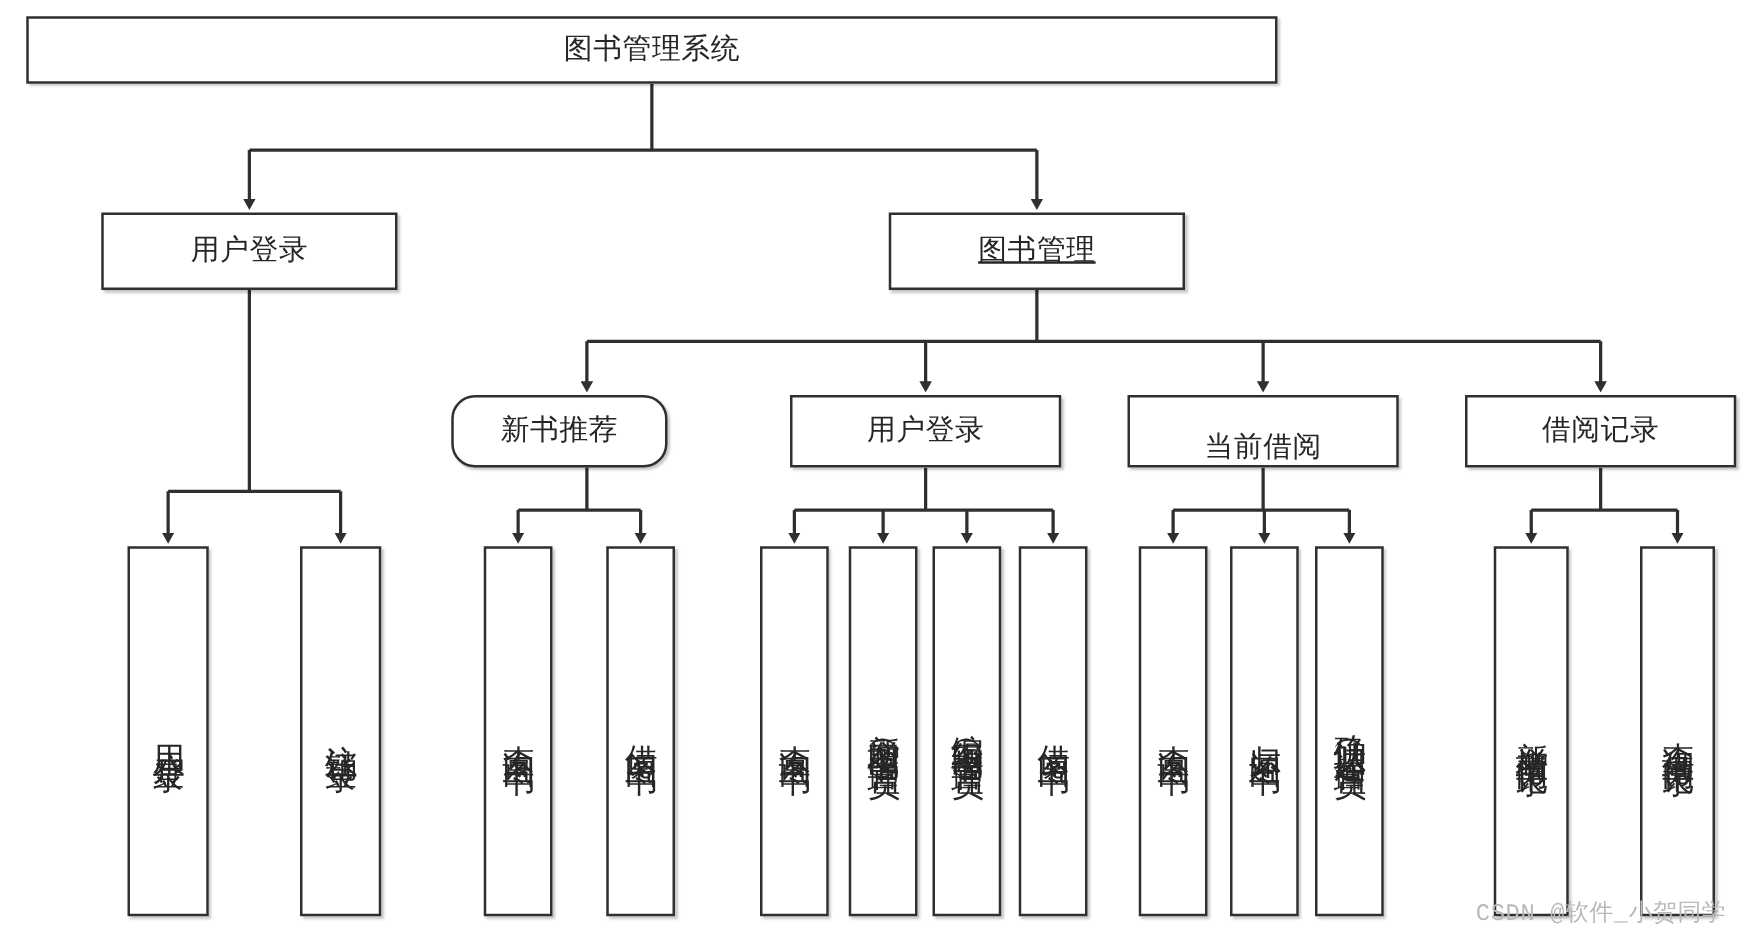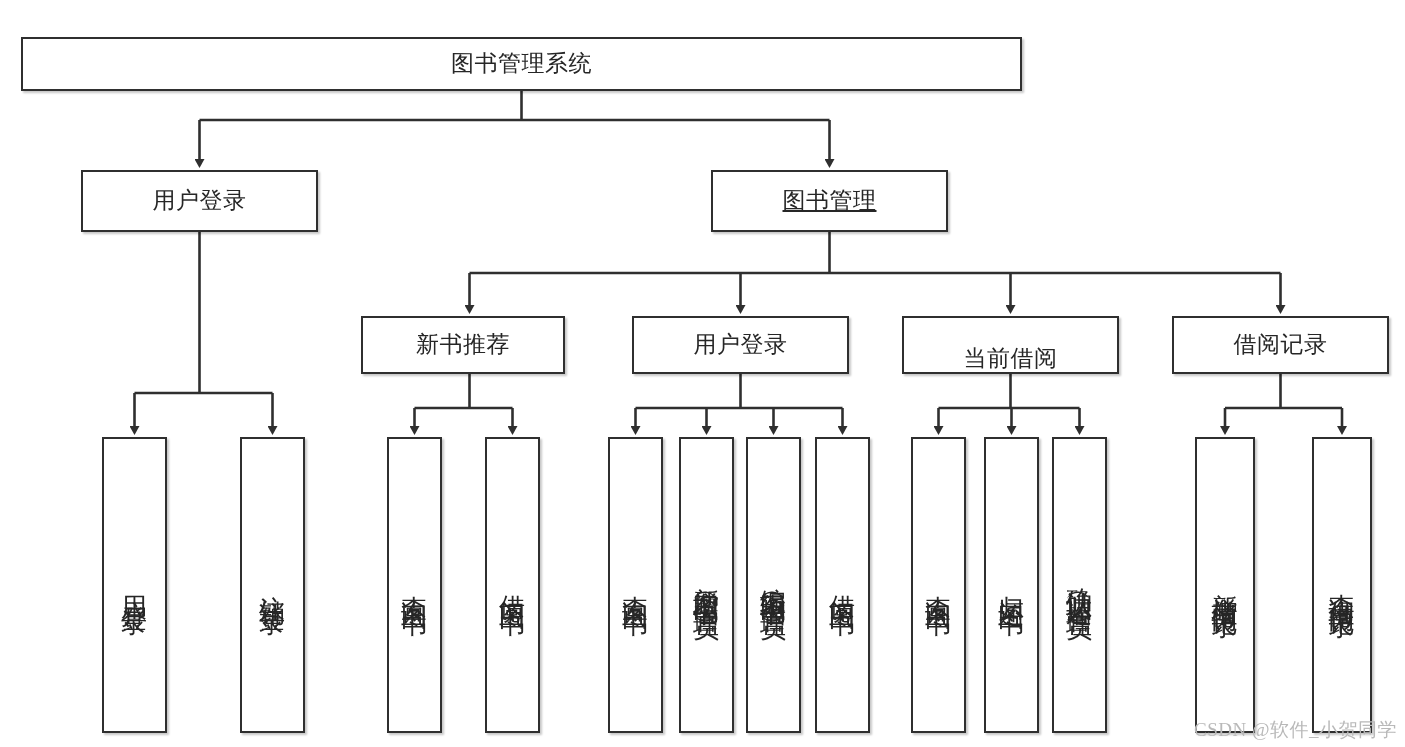--- a/index.html
+++ b/index.html
@@ -61,28 +61,28 @@
     line-height: 1.0;
     letter-spacing: 5px;
     white-space: nowrap;
     max-height: 280px;
   }
   .node.vert.tall .label {
     letter-spacing: 4px;
   }
   #watermark {
     position: absolute;
-    right: 8px;
+    right: 24px;
     bottom: 4px;
     font-size: 19px;
     color: #b9b9b9;
     letter-spacing: 0.5px;
     white-space: nowrap;
     z-index: 5;
-    font-family: Liberation Serif, serif;
+    font-family: Liberation Mono, monospace;
   }
 </style>
 </head>
 <body>
 
 <div id="canvas">
 
   <svg id="edges" viewBox="0 0 1405 747" width="1405" height="747" xmlns="http://www.w3.org/2000/svg">
     <defs>
       <marker id="arrowhead" markerWidth="9" markerHeight="10" refX="1" refY="5" orient="auto" markerUnits="userSpaceOnUse">
@@ -119,32 +119,32 @@
         <path d="M938.5,408 L938.5,427" marker-end="url(#arrowhead)"></path>
         <path d="M1011.5,408 L1011.5,427" marker-end="url(#arrowhead)"></path>
         <path d="M1079.5,408 L1079.5,427" marker-end="url(#arrowhead)"></path>
         <path d="M1280.5,374 L1280.5,408"></path>
         <path d="M1225,408 L1342,408"></path>
         <path d="M1225,408 L1225,427" marker-end="url(#arrowhead)"></path>
         <path d="M1342,408 L1342,427" marker-end="url(#arrowhead)"></path>
       </g>
   </svg>
 
-  <div class="node horiz" style="left: 21px; top: 13px; width: 1001px; height: 54px; margin-top: 24px;">
+  <div class="node horiz" style="left: 21px; top: 13px; width: 1001px; height: 54px;">
     <span class="label">图书管理系统</span>
   </div>
 
   <div class="node horiz" style="left: 81px; top: 170px; width: 237px; height: 62px;">
     <span class="label">用户登录</span>
   </div>
   <div class="node horiz" style="left: 711px; top: 170px; width: 237px; height: 62px; text-decoration: underline;">
     <span class="label">图书管理</span>
   </div>
 
-  <div class="node horiz" style="left: 361px; top: 316px; width: 204px; height: 58px;">
+  <div class="node horiz" style="left: 361px; top: 316px; width: 173px; height: 58px; border-radius: 19px;">
     <span class="label">新书推荐</span>
   </div>
   <div class="node horiz" style="left: 632px; top: 316px; width: 217px; height: 58px;">
     <span class="label">用户登录</span>
   </div>
   <div class="node horiz" style="left: 902px; top: 316px; width: 217px; height: 58px; align-items: flex-end;">
     <span class="label">当前借阅</span>
   </div>
   <div class="node horiz" style="left: 1172px; top: 316px; width: 217px; height: 58px; justify-content: center;">
     <span class="label">借阅记录</span>

